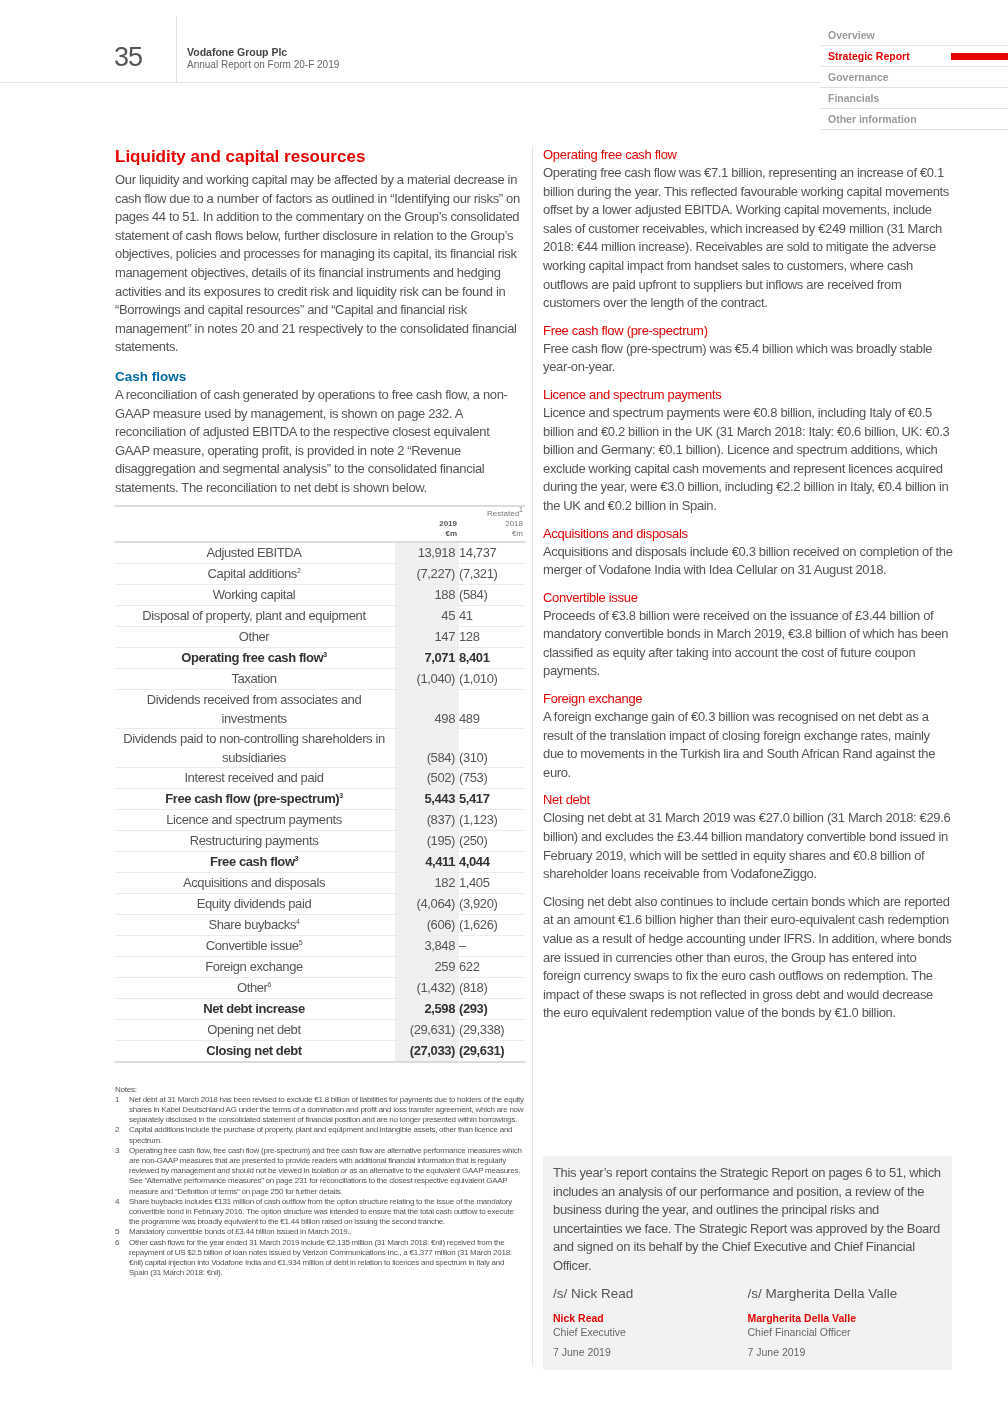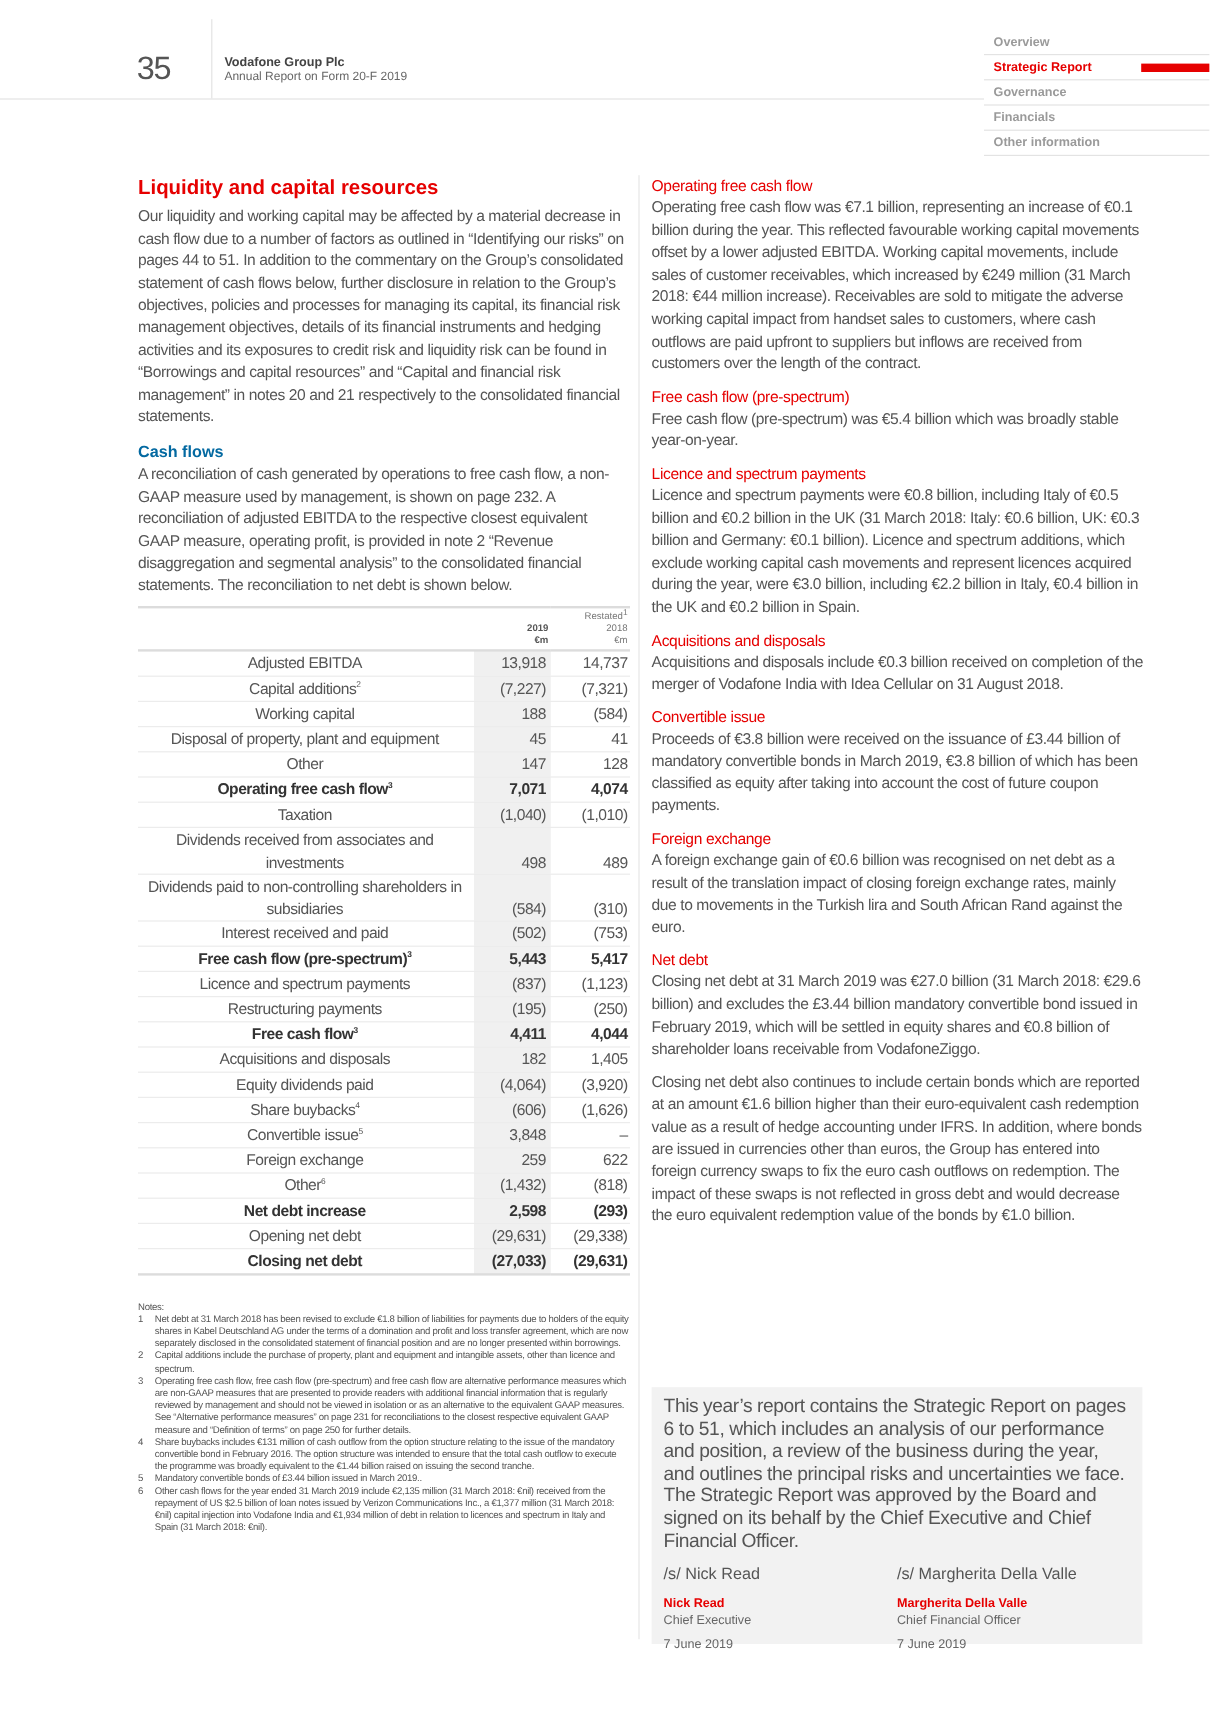--- a/index.html
+++ b/index.html
@@ -31,34 +31,34 @@
   .rblock { margin-bottom: 9px; }
 
   
   .cf-table { margin-top: 7px; width: 410px; border-collapse: collapse; border-top: 2px solid #dcdcdc; }
   .cf-table th { font-size: 8px; color: #777; font-weight: normal; text-align: right; padding: 2px 2px 2px 0; line-height: 10px; vertical-align: bottom; }
   .cf-table th.c2019 { font-weight: bold; color: #555; }
   .cf-table thead tr { border-bottom: 2px solid #dcdcdc; }
   .cf-table td { font-size: 13px; color: #555; padding: 0 2px 0 0; height: 20.4px; line-height: 20px; border-bottom: 1px solid #ececec; letter-spacing: -0.4px; vertical-align: bottom; }
   .cf-table td.lbl { text-align: center; padding-left: 0; }
   .cf-table td.v19 { text-align: right; background: #f0f0f0; width: 64px; padding-right: 4px; }
-  .cf-table td.v18 { text-align: right; width: 66px; }
+  .cf-table td.v18 { width: 66px; }
   .cf-table tr.bold td { font-weight: bold; color: #333; }
   .cf-table tr.tall td { height: 39px; line-height: 19px; }
   .cf-table tr.last td { border-bottom: 2px solid #dcdcdc; }
   sup { font-size: 7px; vertical-align: super; line-height: 0; }
 
   .notes { margin-top: 22px; font-size: 8px; line-height: 10.2px; color: #555; letter-spacing: -0.25px; }
   .note { display: flex; }
   .note-num { width: 14px; flex: none; }
   .note-txt { flex: 1; }
 
   
   .sig-box { position: absolute; left: 543px; top: 1156px; width: 409px; height: 214px; background: #f2f2f2; padding: 8px 10px 0 10px; }
-  .sig-text { font-size: 16px; line-height: 18.6px; color: #555; letter-spacing: -0.35px; }
+  .sig-text { font-size: 13px; line-height: 18.6px; color: #555; letter-spacing: -0.35px; }
   .sig-cols { display: flex; margin-top: 9px; }
   .sig-col { width: 204px; }
   .sig-s { font-size: 13.5px; color: #555; line-height: 18px; }
   .sig-name { font-size: 10.5px; color: #e60000; font-weight: bold; margin-top: 9px; }
   .sig-role { font-size: 10.5px; color: #666; margin-top: 2px; }
   .sig-date { font-size: 10.5px; color: #666; margin-top: 8px; }
 </style>
 </head>
 <body>
 
@@ -120,21 +120,21 @@
           <td class="v18">41</td>
         </tr>
         <tr>
           <td class="lbl"><span>Other</span></td>
           <td class="v19">147</td>
           <td class="v18">128</td>
         </tr>
         <tr class="bold">
           <td class="lbl"><span>Operating free cash flow</span><sup>3</sup></td>
           <td class="v19">7,071</td>
-          <td class="v18">4,074</td>
+          <td class="v18">8,401</td>
         </tr>
         <tr>
           <td class="lbl"><span>Taxation</span></td>
           <td class="v19">(1,040)</td>
           <td class="v18">(1,010)</td>
         </tr>
         <tr class="tall">
           <td class="lbl"><span>Dividends received from associates and investments</span></td>
           <td class="v19">498</td>
           <td class="v18">489</td>
@@ -266,21 +266,21 @@
     <div class="rblock">
       <h3 class="red-head">Acquisitions and disposals</h3>
       <p class="body-text">Acquisitions and disposals include €0.3 billion received on completion of the merger of Vodafone India with Idea Cellular on 31 August 2018.</p>
     </div>
     <div class="rblock">
       <h3 class="red-head">Convertible issue</h3>
       <p class="body-text">Proceeds of €3.8 billion were received on the issuance of £3.44 billion of mandatory convertible bonds in March 2019, €3.8 billion of which has been classified as equity after taking into account the cost of future coupon payments.</p>
     </div>
     <div class="rblock">
       <h3 class="red-head">Foreign exchange</h3>
-      <p class="body-text">A foreign exchange gain of €0.6 billion was recognised on net debt as a result of the translation impact of closing foreign exchange rates, mainly due to movements in the Turkish lira and South African Rand against the euro.</p>
+      <p class="body-text">A foreign exchange gain of €0.3 billion was recognised on net debt as a result of the translation impact of closing foreign exchange rates, mainly due to movements in the Turkish lira and South African Rand against the euro.</p>
     </div>
     <div class="rblock">
       <h3 class="red-head">Net debt</h3>
       <p class="body-text">Closing net debt at 31 March 2019 was €27.0 billion (31 March 2018: €29.6 billion) and excludes the £3.44 billion mandatory convertible bond issued in February 2019, which will be settled in equity shares and €0.8 billion of shareholder loans receivable from VodafoneZiggo.</p>
     </div>
     <div class="rblock">
       <p class="body-text">Closing net debt also continues to include certain bonds which are reported at an amount €1.6 billion higher than their euro-equivalent cash redemption value as a result of hedge accounting under IFRS. In addition, where bonds are issued in currencies other than euros, the Group has entered into foreign currency swaps to fix the euro cash outflows on redemption. The impact of these swaps is not reflected in gross debt and would decrease the euro equivalent redemption value of the bonds by €1.0 billion.</p>
     </div>
   </div>
 

